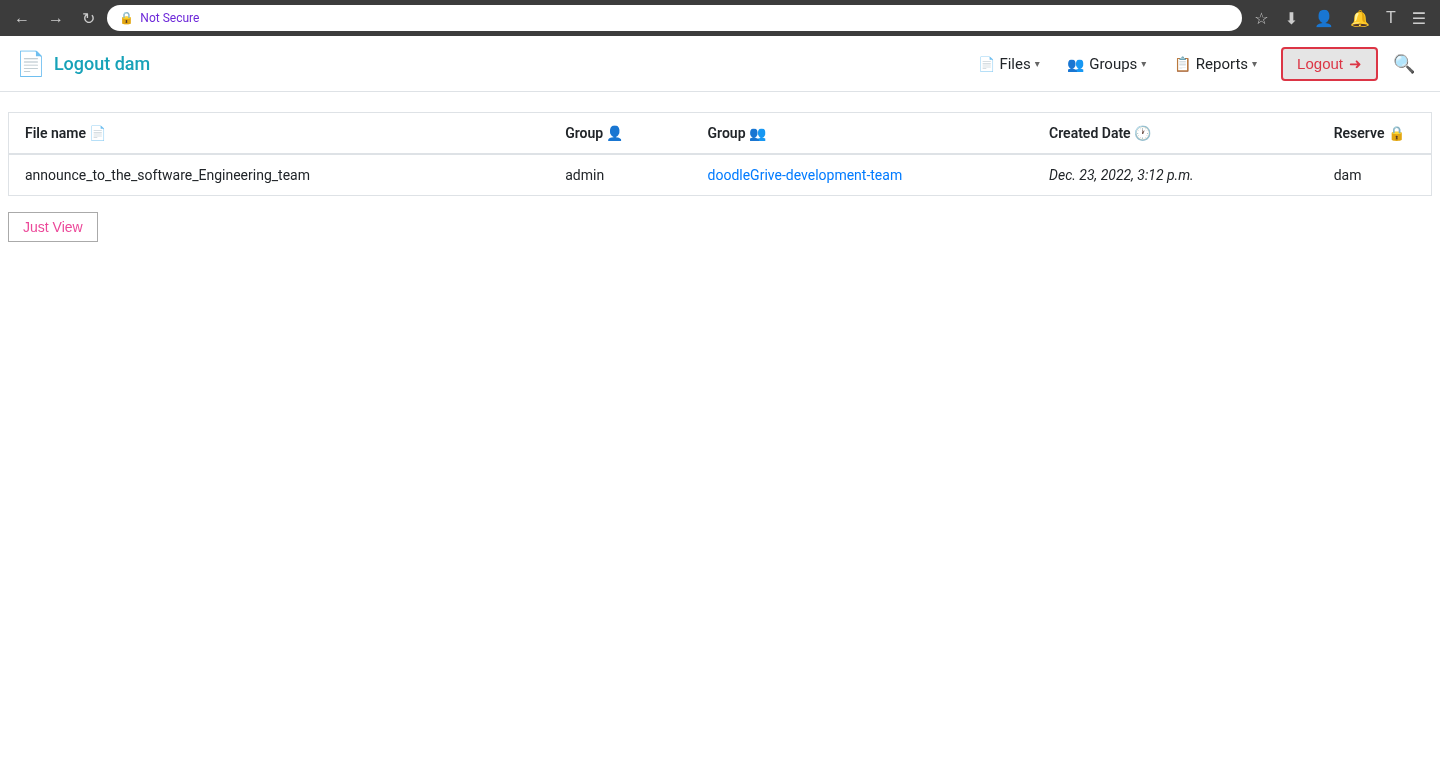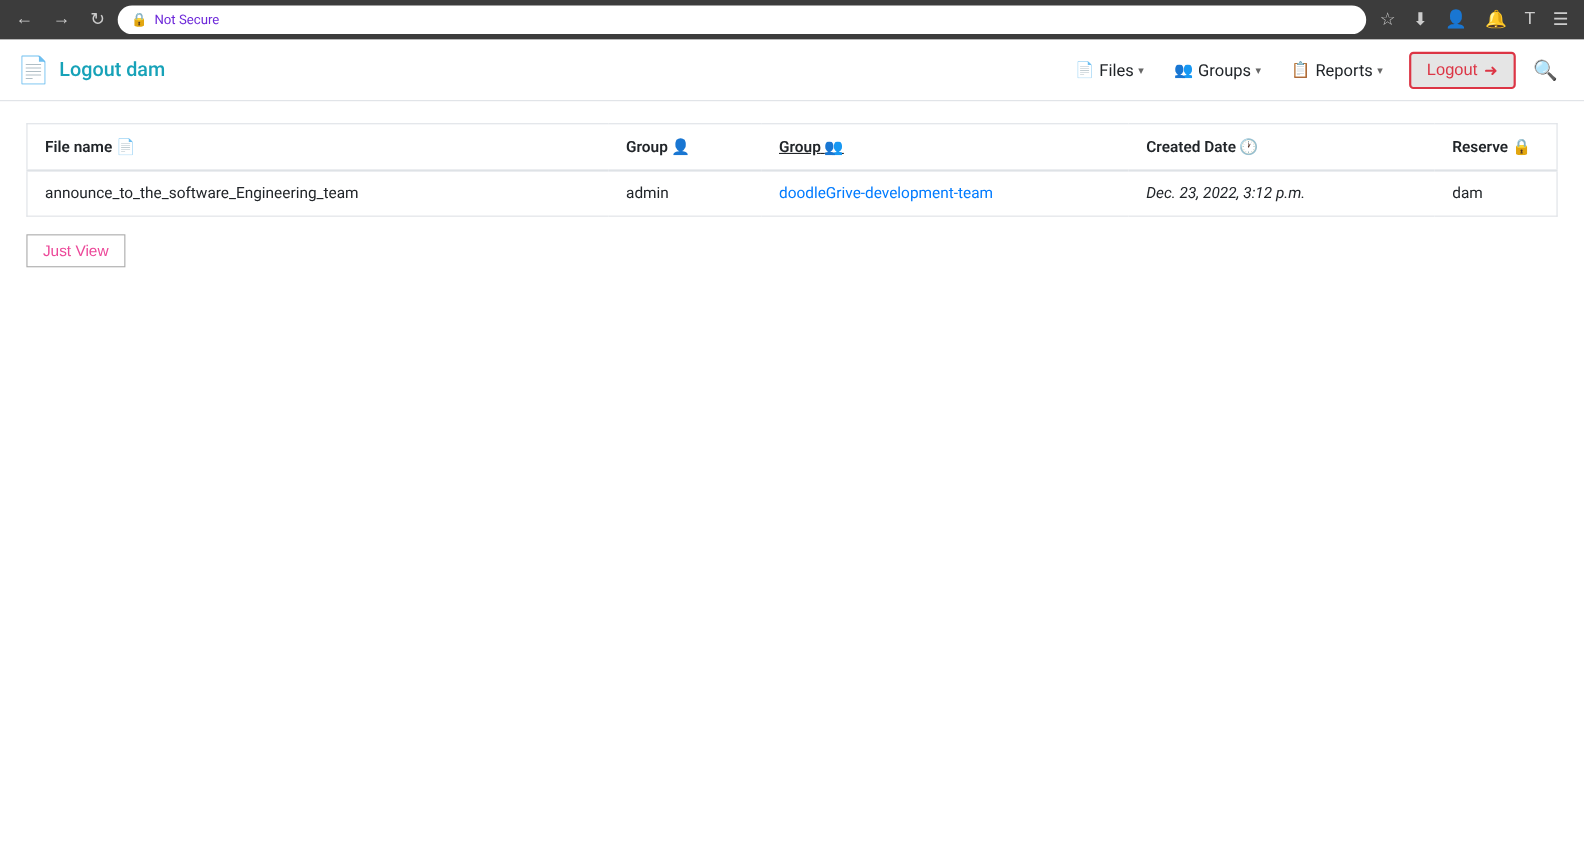--- a/index.html
+++ b/index.html
@@ -154,21 +154,21 @@
       border: none;
       cursor: pointer;
       padding: 8px;
       font-size: 18px;
       color: #212529;
       margin-left: 4px;
     }
 
     
     .main-content {
-      padding: 20px 24px;
+      padding: 20px 8px;
     }
 
     
     .file-table {
       width: 100%;
       border-collapse: collapse;
       border: 1px solid #dee2e6;
       border-radius: 4px;
     }
 
@@ -213,21 +213,21 @@
       background: #fff;
       border: 1px solid #aaa;
       border-radius: 0;
       cursor: pointer;
       font-size: 14px;
       color: #ec4899;
     }
 
     .col-filename { width: 38%; }
     .col-owner { width: 10%; }
-    .col-group { width: 24%; text-decoration: underline; }
+    .col-group { width: 24%; }
     .col-date { width: 20%; }
     .col-reserve { width: 8%; }
   </style>
 </head>
 <body>
 
 <div class="browser-chrome">
   <button class="browser-nav-btn">←</button>
   <button class="browser-nav-btn">→</button>
   <button class="browser-nav-btn">↻</button>

